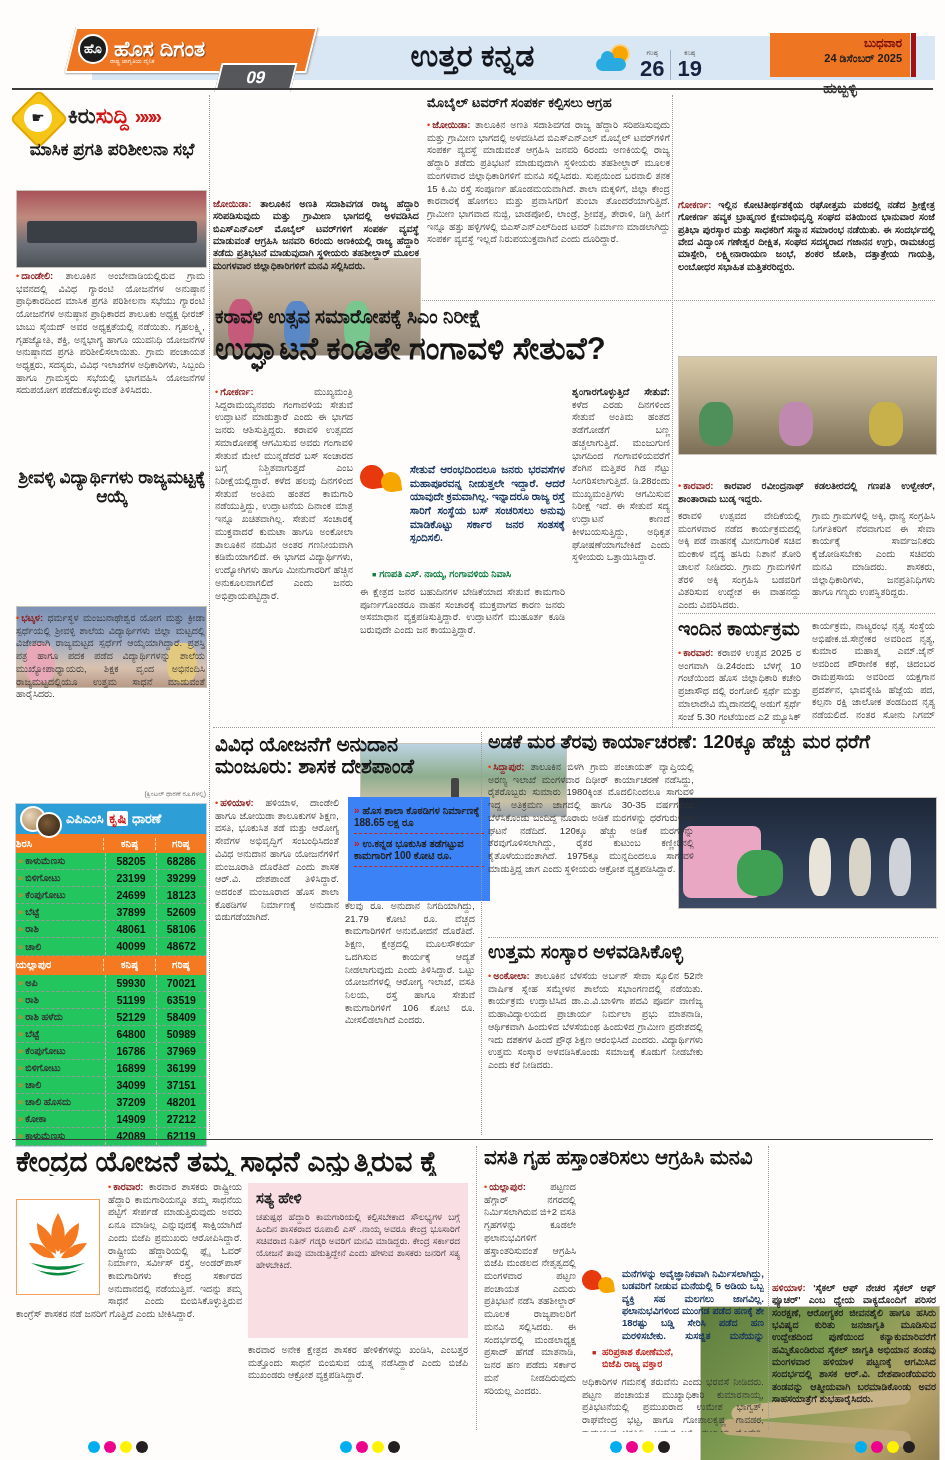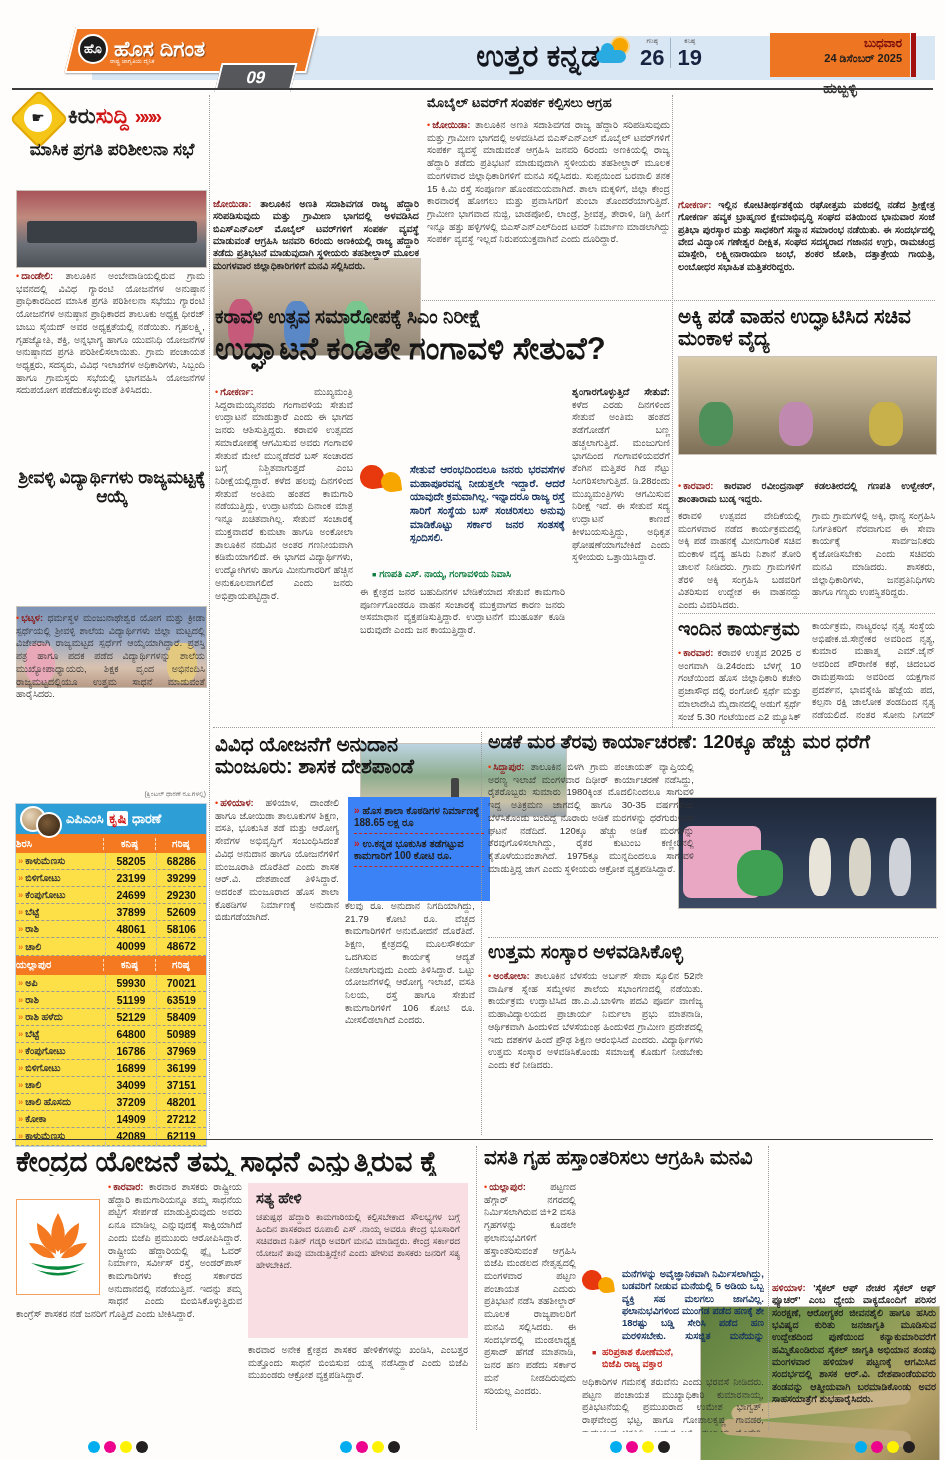--- a/index.html
+++ b/index.html
@@ -20,22 +20,22 @@
   .strip{position:absolute;left:92px;top:36px;width:843px;height:44px;background:#d9e7f4;}
   .logo{position:absolute;left:70px;top:27px;width:238px;height:42px;background:#ee7623;
         transform:skewX(-14deg);border:2px solid #fff;box-shadow:1px 1px 2px rgba(0,0,0,.35);}
   .logo-inner{position:absolute;left:78px;top:29px;width:230px;height:40px;display:flex;align-items:center;gap:6px;}
   .logo-circle{width:26px;height:26px;border-radius:50%;background:#1c1c1c;border:2px solid #fff;flex:0 0 26px;
         display:flex;align-items:center;justify-content:center;color:#fff;font-size:13px;font-weight:bold;}
   .logo-title{color:#fff;font-weight:bold;font-size:21px;text-shadow:1px 1px 1px rgba(0,0,0,.4);}
   .logo-tag{position:absolute;left:110px;top:58px;color:#fff;font-size:6px;}
   .pagenum{position:absolute;left:218px;top:63px;width:72px;height:25px;background:#56575b;transform:skewX(-14deg);
         border:2px solid #fff;display:flex;align-items:center;justify-content:center;color:#fff;font-weight:bold;font-size:17px;}
-  .edition{position:absolute;left:345px;top:39px;width:255px;text-align:right;font-size:30px;font-weight:bold;color:#15171f;}
-  .weather{position:absolute;left:596px;top:38px;width:150px;height:42px;display:flex;align-items:flex-start;gap:6px;}
+  .edition{position:absolute;left:345px;top:39px;width:255px;text-align:center;font-size:30px;font-weight:bold;color:#15171f;}
+  .weather{position:absolute;left:596px;top:38px;width:150px;height:42px;display:flex;align-items:flex-end;gap:6px;}
   .w-icon{position:relative;width:38px;height:34px;flex:0 0 38px;}
   .w-sun{position:absolute;left:16px;top:0;width:16px;height:16px;border-radius:50%;background:#f7a600;box-shadow:0 0 0 2px #fbd27f;}
   .w-cloud{position:absolute;left:0;top:12px;width:30px;height:13px;background:#29abe2;border-radius:8px;}
   .w-cloud:before{content:"";position:absolute;left:5px;top:-7px;width:13px;height:13px;border-radius:50%;background:#29abe2;}
   .w-col{display:flex;flex-direction:column;align-items:center;line-height:1;}
   .w-lab{font-size:6.5px;color:#555;margin-bottom:2px;}
   .w-val{font-size:22px;font-weight:bold;color:#16223f;}
   .w-div{width:1px;height:30px;background:#9fb4c6;}
   .datebox{position:absolute;left:770px;top:33px;width:140px;height:44px;background:#ee7623;padding:3px 8px 0 0;
         text-align:right;box-sizing:border-box;}
@@ -45,21 +45,21 @@
   .city{position:absolute;left:770px;top:80px;width:140px;text-align:center;font-size:14px;font-weight:bold;color:#333;}
   
   .diamond{position:absolute;left:18px;top:98px;width:38px;height:38px;background:#f5c518;transform:rotate(45deg);
         border-radius:6px;border:2px solid #e2a700;}
   .diamond-in{position:absolute;left:24px;top:104px;width:28px;height:28px;border-radius:50%;background:#fff;
         display:flex;align-items:center;justify-content:center;font-size:15px;color:#222;}
   .kiru-t{position:absolute;left:68px;top:104px;font-size:21px;font-weight:bold;}
   .kiru-t .r{color:#d01717;}
   .chev{color:#d01717;font-weight:bold;font-size:20px;letter-spacing:-3px;}
   
-  .tbl{position:absolute;left:15px;top:803px;width:190px;border:1px solid #bcd2e2;background:#fde047;}
+  .tbl{position:absolute;left:15px;top:803px;width:190px;border:1px solid #bcd2e2;background:#22c55e;}
   .tbl-head{height:30px;background:#2e9fd6;display:flex;align-items:center;gap:4px;padding:0 4px;}
   .tbl-circ{width:22px;height:22px;border-radius:50%;border:2px solid #fff;flex:0 0 22px;}
   .tc1{background:radial-gradient(circle at 35% 35%,#e8d7bd,#a07a4a);}
   .tc2{background:radial-gradient(circle at 40% 40%,#7b5b37,#2e1f12);margin-left:-14px;margin-top:12px;}
   .tbl-title{color:#fff;font-weight:bold;font-size:13px;white-space:nowrap;}
   .tbl-title .mid{background:#fff;color:#d01717;padding:0 2px;border-radius:2px;}
   .t-mkt{display:flex;background:#f47920;color:#fff;font-weight:bold;font-size:10px;height:19px;align-items:center;}
   .t-mkt .t-m{flex:0 0 46%;}
   .t-mkt .t-l{flex:1;text-align:center;border-left:1px dashed #ffd9b8;}
   .t-row{display:flex;align-items:center;height:16.1px;border-bottom:1px dashed #999;font-size:9.5px;}
@@ -179,21 +179,21 @@
           <span class="t-v">68286</span>
         </div>
         <div class="t-row">
           <span class="t-n">ಬಿಳಿಗೋಟು</span>
           <span class="t-v">23199</span>
           <span class="t-v">39299</span>
         </div>
         <div class="t-row">
           <span class="t-n">ಕೆಂಪುಗೋಟು</span>
           <span class="t-v">24699</span>
-          <span class="t-v">29230</span>
+          <span class="t-v">18123</span>
         </div>
         <div class="t-row">
           <span class="t-n">ಬೆಟ್ಟೆ</span>
           <span class="t-v">37899</span>
           <span class="t-v">52609</span>
         </div>
         <div class="t-row">
           <span class="t-n">ರಾಶಿ</span>
           <span class="t-v">48061</span>
           <span class="t-v">58106</span>
@@ -315,23 +315,20 @@
       <div class="qtext">ಸೇತುವೆ ಆರಂಭದಿಂದಲೂ ಜನರು ಭರವಸೆಗಳ ಮಹಾಪೂರವನ್ನ ನೀಡುತ್ತಲೇ ಇದ್ದಾರೆ. ಆದರೆ ಯಾವುದೇ ಕ್ರಮವಾಗಿಲ್ಲ. ಇನ್ನಾದರೂ ರಾಜ್ಯ ರಸ್ತೆ ಸಾರಿಗೆ ಸಂಸ್ಥೆಯ ಬಸ್ ಸಂಚರಿಸಲು ಅನುವು ಮಾಡಿಕೊಟ್ಟು ಸರ್ಕಾರ ಜನರ ಸಂತಸಕ್ಕೆ ಸ್ಪಂದಿಸಲಿ.</div>
     </div>
   </div>
   <div class="s qattr" style="left:372px;top:568px;width:193px;height:14px;">ಗಣಪತಿ ಎಸ್. ನಾಯ್ಕ, ಗಂಗಾವಳಿಯ ನಿವಾಸಿ</div>
   <div class="s body-txt" style="left:360px;top:586px;width:205px;height:136px;">ಈ ಕ್ಷೇತ್ರದ ಜನರ ಬಹುದಿನಗಳ ಬೇಡಿಕೆಯಾದ ಸೇತುವೆ ಕಾಮಗಾರಿ ಪೂರ್ಣಗೊಂಡರೂ ವಾಹನ ಸಂಚಾರಕ್ಕೆ ಮುಕ್ತವಾಗದ ಕಾರಣ ಜನರು ಅಸಮಾಧಾನ ವ್ಯಕ್ತಪಡಿಸುತ್ತಿದ್ದಾರೆ. ಉದ್ಘಾಟನೆಗೆ ಮುಹೂರ್ತ ಕೂಡಿ ಬರುವುದೇ ಎಂದು ಜನ ಕಾಯುತ್ತಿದ್ದಾರೆ.</div>
   <div class="s body-txt" style="left:572px;top:386px;width:98px;height:336px;">
     <b style="color:#1c1c1c;">ಶೃಂಗಾರಗೊಳ್ಳುತ್ತಿದೆ ಸೇತುವೆ:</b>
     <span>ಕಳೆದ ಎರಡು ದಿನಗಳಿಂದ ಸೇತುವೆ ಅಂತಿಮ ಹಂತದ ತಡೆಗೋಡೆಗೆ ಬಣ್ಣ ಹಚ್ಚಲಾಗುತ್ತಿದೆ. ಮಂಜುಗುಣಿ ಭಾಗದಿಂದ ಗಂಗಾವಳಿಯವರೆಗೆ ತೆಂಗಿನ ಮತ್ತಿತರ ಗಿಡ ನೆಟ್ಟು ಸಿಂಗರಿಸಲಾಗುತ್ತಿದೆ. ಡಿ.28ರಂದು ಮುಖ್ಯಮಂತ್ರಿಗಳು ಆಗಮಿಸುವ ನಿರೀಕ್ಷೆ ಇದೆ. ಈ ಸೇತುವೆ ಸದ್ಯ ಉದ್ಘಾಟನೆ ಕಾಣದೆ ಕೀಳಬಯಸುತ್ತಿದ್ದು, ಅಧಿಕೃತ ಘೋಷಣೆಯಾಗಬೇಕಿದೆ ಎಂದು ಸ್ಥಳೀಯರು ಒತ್ತಾಯಿಸಿದ್ದಾರೆ.</span>
   </div>
 
-  <div class="s" style="left:678px;top:305px;width:257px;height:58px;">
-    <h2 class="hl" style="font-size:20px;">ಅಕ್ಕಿ ಪಡೆ ವಾಹನ ಉದ್ಘಾಟಿಸಿದ ಸಚಿವ ಮಂಕಾಳ ವೈದ್ಯ</h2>
-  </div>
   <div class="s photo" style="left:678px;top:366px;width:257px;height:110px;background:linear-gradient(180deg,#1d2737 0%,#2c3a52 50%,#3c4b63 100%);">
     <div class="blob" style="left:4px;top:28px;width:78px;height:72px;background:#e9a7c3;border-radius:8px;"></div>
     <div class="blob" style="left:58px;top:52px;width:46px;height:46px;background:#3f9f52;"></div>
     <div class="blob" style="left:130px;top:40px;width:22px;height:58px;background:#e8e4da;"></div>
     <div class="blob" style="left:170px;top:40px;width:22px;height:58px;background:#d8d4c8;"></div>
     <div class="blob" style="left:210px;top:40px;width:22px;height:58px;background:#cfd2d8;"></div>
   </div>
   <div class="s caption" style="left:678px;top:480px;width:257px;height:28px;">
     <span class="dot">•</span><span class="dl">ಕಾರವಾರ:</span>
     <span>ಕಾರವಾರ ರವೀಂದ್ರನಾಥ್ ಕಡಲತೀರದಲ್ಲಿ ಗಣಪತಿ ಉಳ್ವೇಕರ್, ಶಾಂತಾರಾಮ ಬುಡ್ಕ ಇದ್ದರು.</span>

